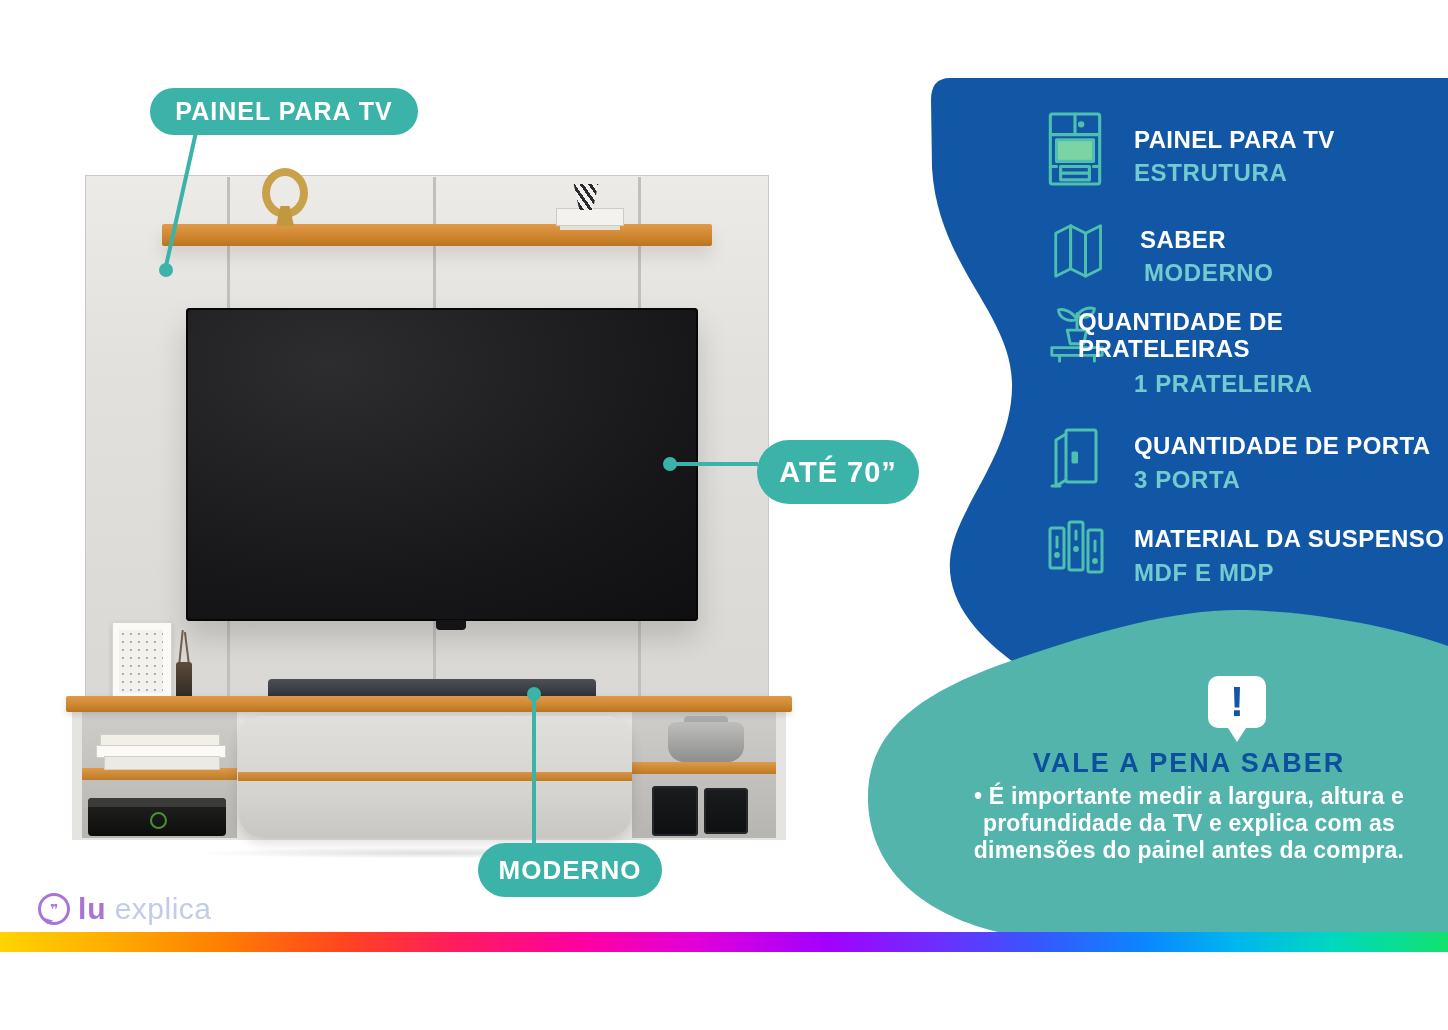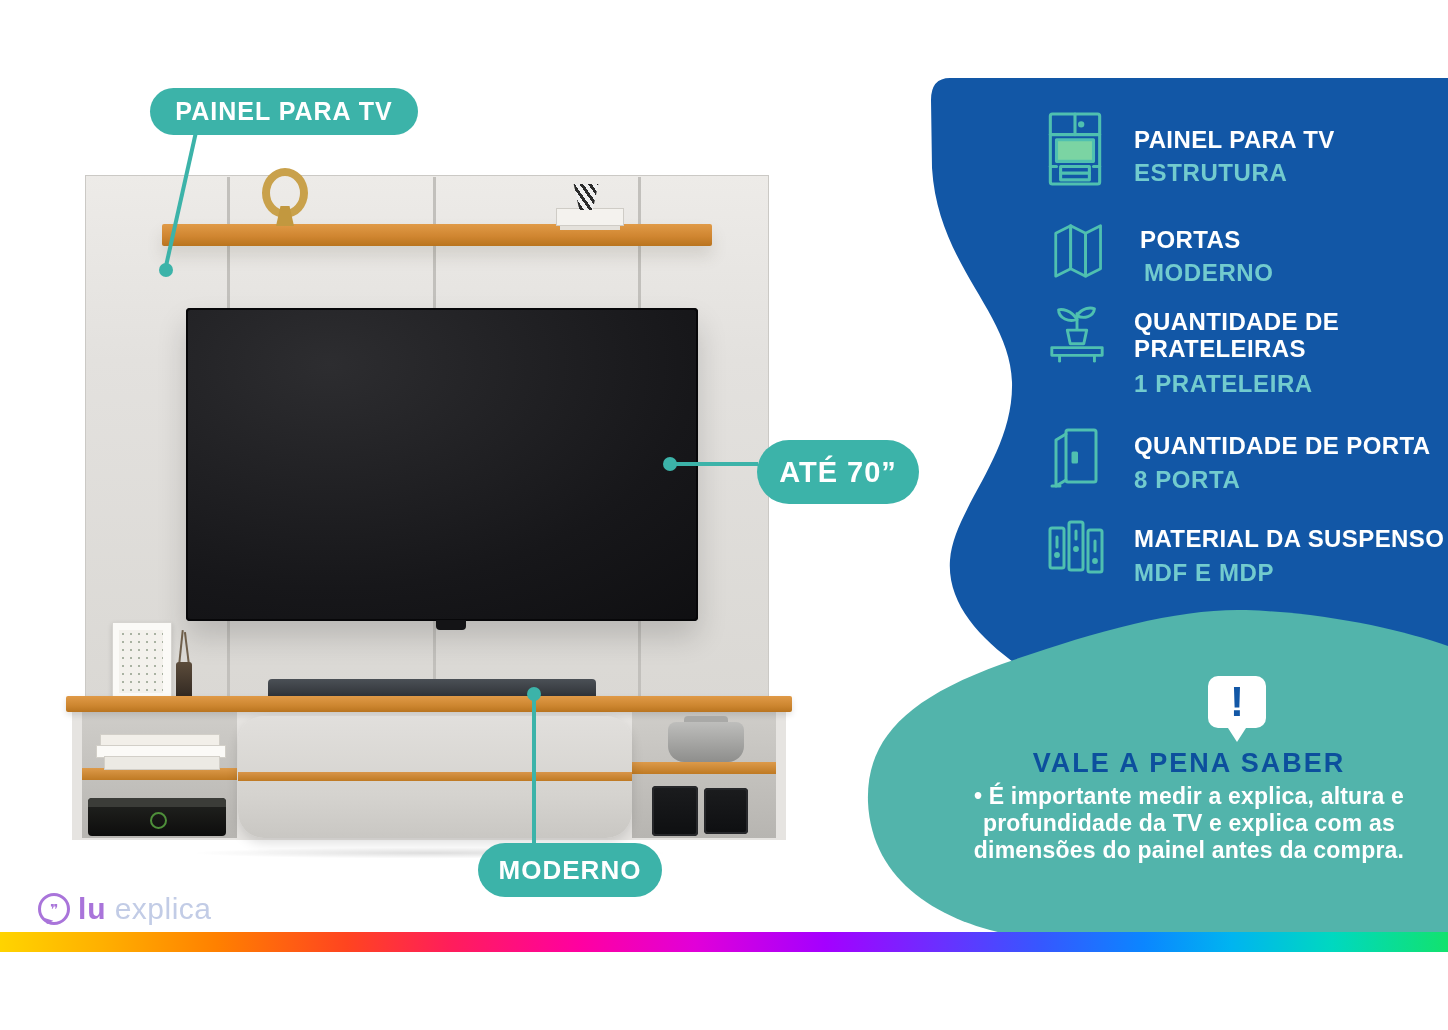--- a/index.html
+++ b/index.html
@@ -196,47 +196,47 @@
 <div class="spec-title" style="left:1134px;top:126px">PAINEL PARA TV</div>
 <div class="spec-value" style="left:1134px;top:159px">ESTRUTURA</div>
 
 <div class="spec-icon" style="left:1052px;top:220px">
   <svg width="56" height="60" viewBox="0 0 60 62" class="icon-teal">
     <path d="M4 13 L20 5 V51 L4 59 Z"></path>
     <path d="M20 5 L36 13 V59 L20 51 Z"></path>
     <path d="M36 13 L52 5 V51 L36 59 Z"></path>
   </svg>
 </div>
-<div class="spec-title" style="left:1140px;top:226px">PORTAS</div>
+<div class="spec-title" style="left:1140px;top:226px">SABER</div>
 <div class="spec-value" style="left:1144px;top:259px">MODERNO</div>
 
 <div class="spec-icon" style="left:1046px;top:303px">
   <svg width="62" height="64" viewBox="0 0 64 64" class="icon-teal">
     <line x1="32" y1="10" x2="32" y2="26"></line>
     <path d="M32 16 C26 6 16 5 13 6 C13 15 24 19 32 16 Z"></path>
     <path d="M32 12 C37 4 46 3 50 5 C49 13 39 16 32 12 Z"></path>
     <path d="M22 27 H42 L39 41 H25 Z"></path>
     <rect x="6" y="45" width="52" height="8"></rect>
     <line x1="14" y1="53" x2="14" y2="59"></line>
       <line x1="50" y1="53" x2="50" y2="59"></line>
   </svg>
 </div>
-<div class="spec-title w-narrow" style="left:1134px;top:308px">QUANTIDADE DE PRATELEIRAS</div>
+<div class="spec-title w-narrow" style="left:1078px;top:308px">QUANTIDADE DE PRATELEIRAS</div>
 <div class="spec-value" style="left:1134px;top:370px">1 PRATELEIRA</div>
 
 <div class="spec-icon" style="left:1048px;top:426px">
   <svg width="56" height="66" viewBox="0 0 56 66" class="icon-teal">
     <path d="M18 8 L8 14 V60 L18 54"></path>
     <line x1="4" y1="60" x2="12" y2="60"></line>
     <rect x="18" y="4" width="30" height="52" rx="2"></rect>
     <rect x="25" y="27" width="3.5" height="9" fill="#4fc0b0"></rect>
   </svg>
 </div>
 <div class="spec-title" style="left:1134px;top:432px">QUANTIDADE DE PORTA</div>
-<div class="spec-value" style="left:1134px;top:466px">8 PORTA</div>
+<div class="spec-value" style="left:1134px;top:466px">3 PORTA</div>
 
 <div class="spec-icon" style="left:1044px;top:518px">
   <svg width="64" height="64" viewBox="0 0 64 62" class="icon-teal">
     <rect x="6" y="9" width="14" height="40" rx="2"></rect>
     <rect x="25" y="3" width="14" height="48" rx="2"></rect>
     <rect x="44" y="11" width="14" height="42" rx="2"></rect>
     <line x1="13" y1="18" x2="13" y2="28"></line>
       <circle cx="13" cy="36" r="1.4" fill="#4fc0b0"></circle>
     <line x1="32" y1="12" x2="32" y2="20"></line>
       <circle cx="32" cy="30" r="1.4" fill="#4fc0b0"></circle>
@@ -244,21 +244,21 @@
       <circle cx="51" cy="42" r="1.4" fill="#4fc0b0"></circle>
   </svg>
 </div>
 <div class="spec-title" style="left:1134px;top:525px">MATERIAL DA SUSPENSO</div>
 <div class="spec-value" style="left:1134px;top:559px">MDF E MDP</div>
 
 <div class="tip-icon">
   <span>!</span>
 </div>
 <div class="tip-title">VALE A PENA SABER</div>
-<div class="tip-line" style="top:783px">• É importante medir a explica, altura e</div>
+<div class="tip-line" style="top:783px">• É importante medir a largura, altura e</div>
 <div class="tip-line" style="top:810px">profundidade da TV e explica com as</div>
 <div class="tip-line" style="top:837px">dimensões do painel antes da compra.</div>
 
 <div class="rainbow"></div>
 
 <div class="brand">
   <div class="brand-bubble">
     <span>❞</span>
   </div>
   <span class="brand-lu">lu</span>

